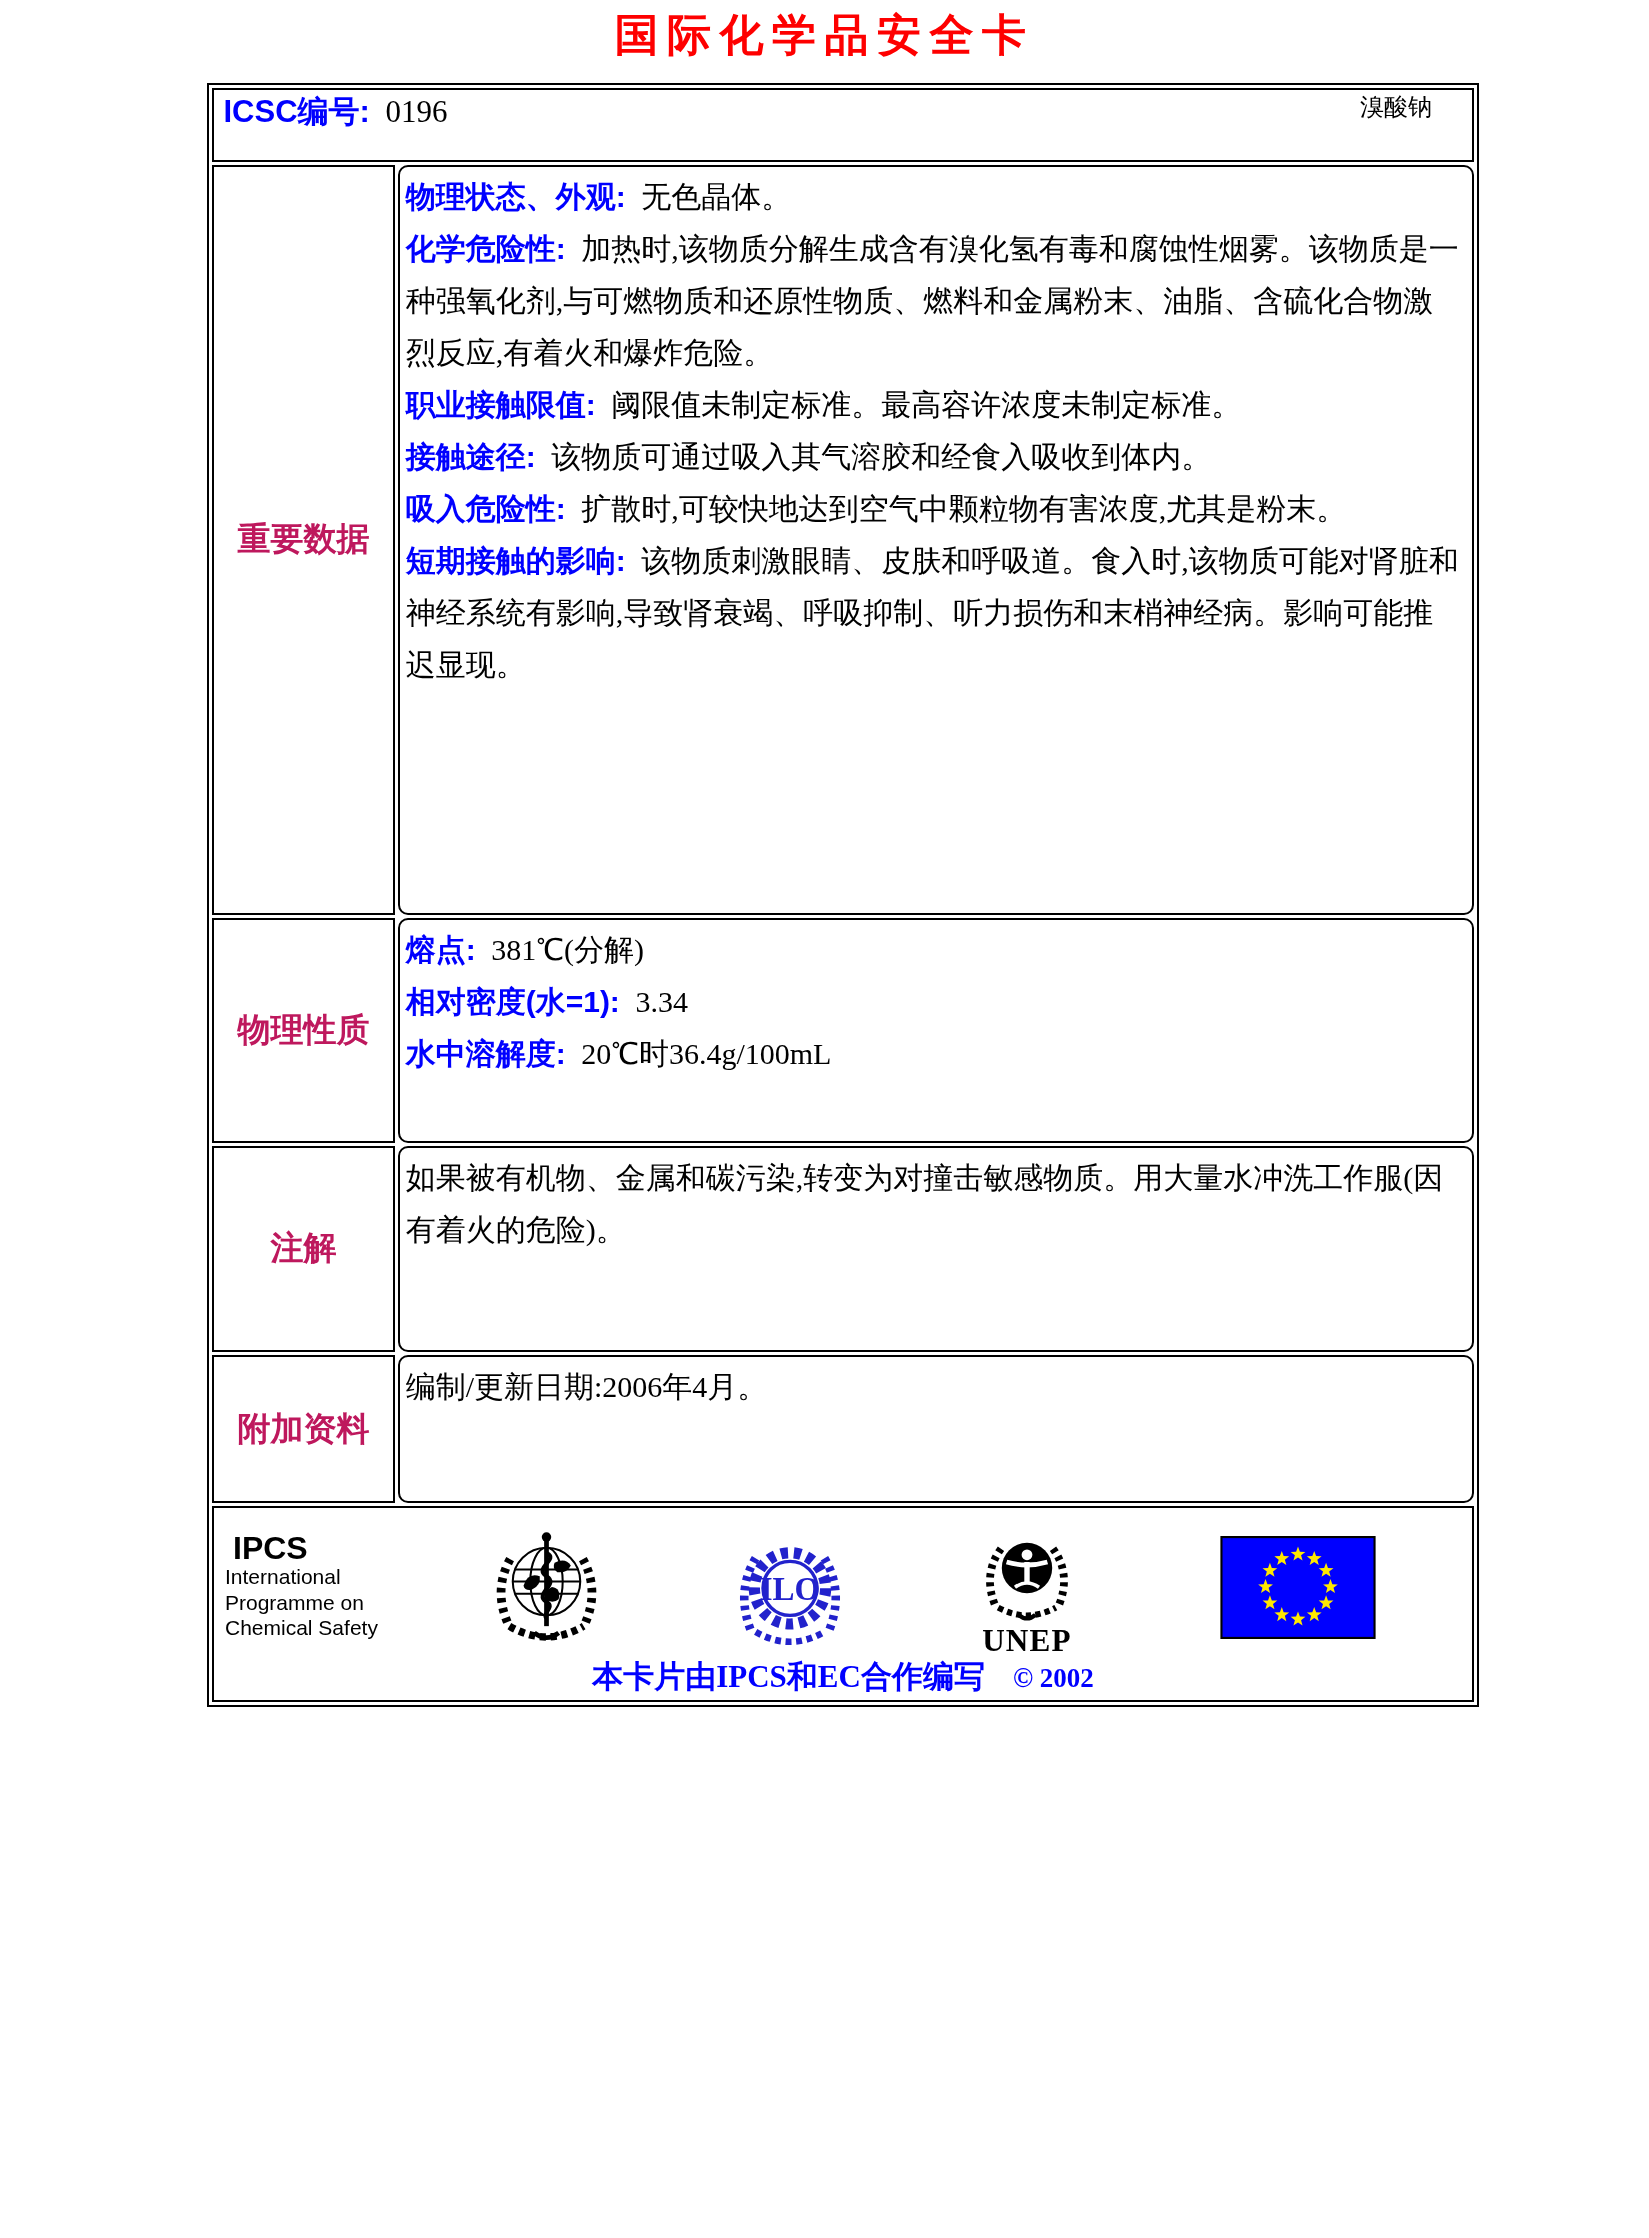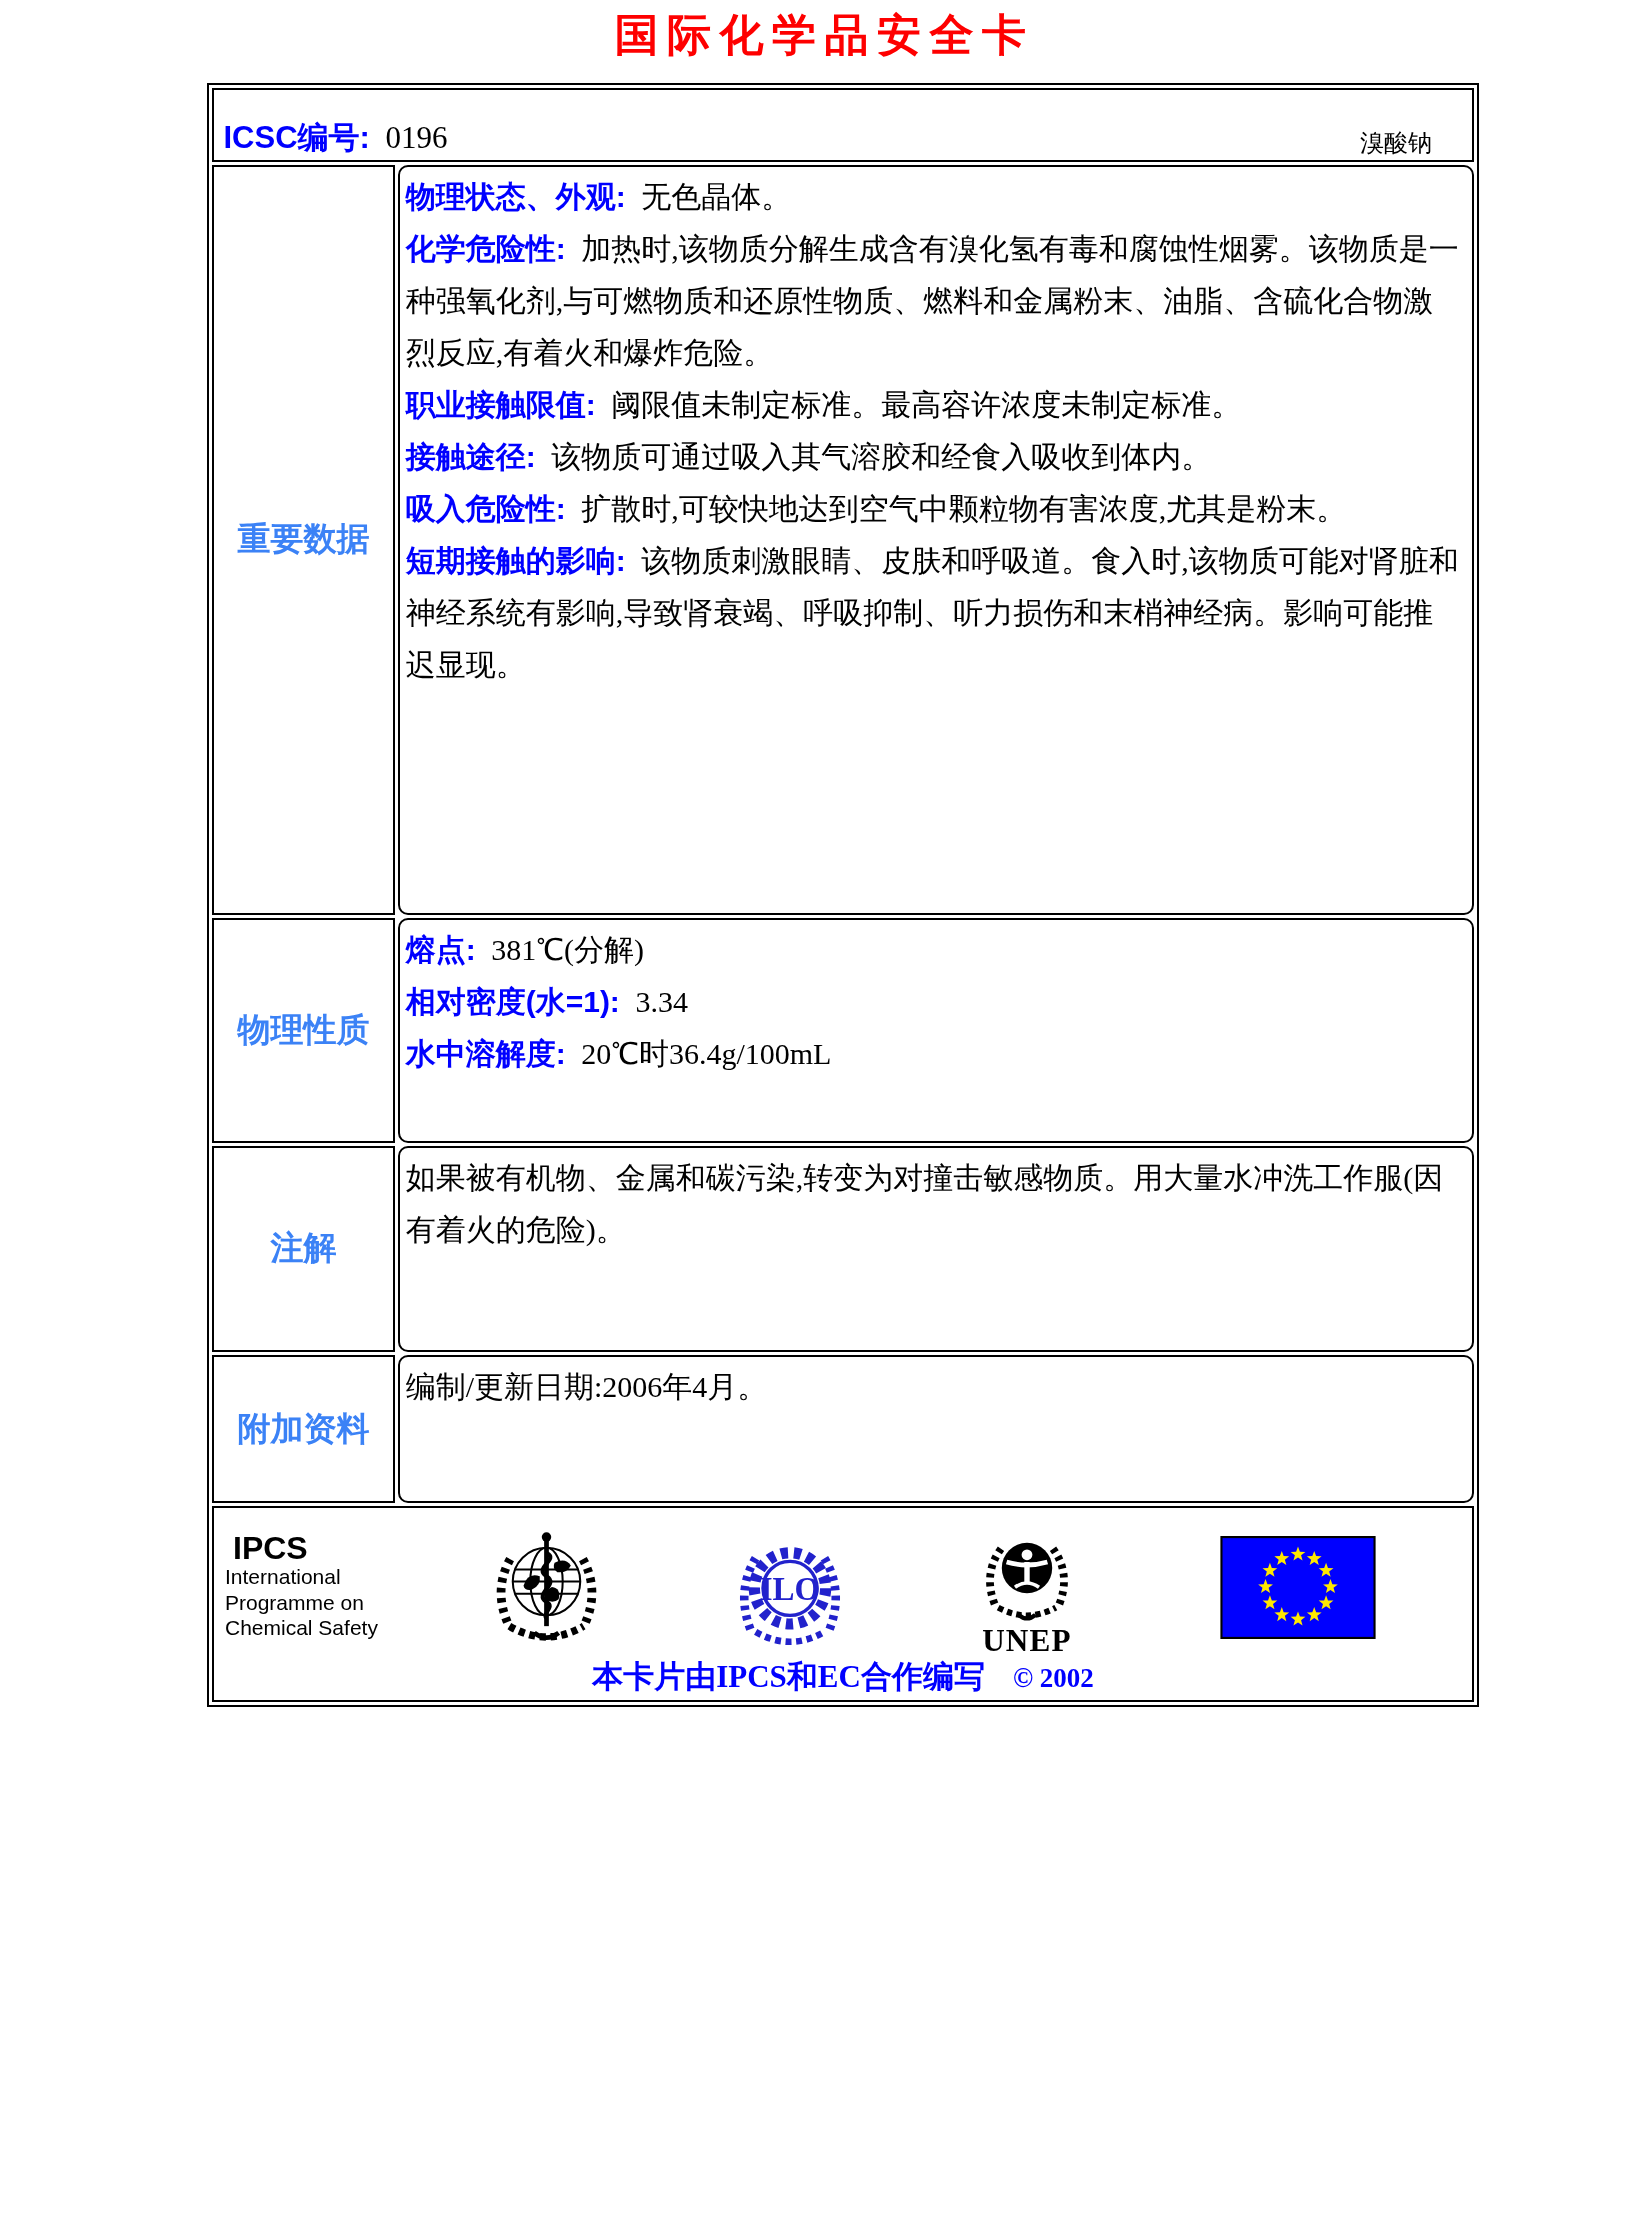--- a/index.html
+++ b/index.html
@@ -4,26 +4,26 @@
 <style>
   html,body{margin:0;padding:0;background:#ffffff;}
   body{width:1649px;height:2239px;position:relative;font-family:"Liberation Serif",serif;color:#000;}
   .title{position:absolute;left:0;top:5.7px;width:100%;text-align:center;
          font-size:44px;font-weight:900;color:#fe0000;letter-spacing:8.5px;
          font-family:"DejaVu Serif",serif;margin:0;}
   table.card{position:absolute;left:207px;top:83px;width:1272px;
              border:2.8px solid #000;border-collapse:separate;border-spacing:3.5px;background:#fff;}
   td{border:2.1px solid #000;vertical-align:top;background:#fff;}
   td.label-cell{width:177px;text-align:center;vertical-align:middle;
-                color:#3b82f6;font-weight:bold;font-size:33px;
+                color:#be185d;font-weight:bold;font-size:33px;
                 font-family:"Liberation Sans",sans-serif;}
   td.content{font-size:30px;line-height:52px;padding:4.3px 11.3px 4.3px 5.7px;border-radius:10px;}
   .hrow{height:68px;} .r2{height:737px;} .r3{height:213px;} .r4{height:115px;}
   .r5{height:193px;} .r6{height:136px;} .r7{height:190px;} .r8{height:65px;}
-  .header-flex{display:flex;justify-content:space-between;align-items:flex-end;
+  .header-flex{display:flex;justify-content:space-between;align-items:flex-start;
                height:68px;padding:0 39px 0 8.5px;font-size:31px;}
   .blabel{color:#0000ff;font-weight:bold;font-family:"Liberation Sans",sans-serif;margin-right:15.6px;}
   .icsc-num{font-size:31px;}
   .chem-name{font-size:24px;margin-left:25px;}
   .para{margin:0;}
   .footer-wrap{position:relative;height:190px;}
   .ipcs-block{position:absolute;left:10px;top:24px;font-family:"Liberation Sans",sans-serif;}
   .ipcs-head{font-size:32px;font-weight:bold;line-height:31px;margin-left:8px;}
   .ipcs-line{font-size:21px;line-height:25.5px;}
   .logo{position:absolute;}

